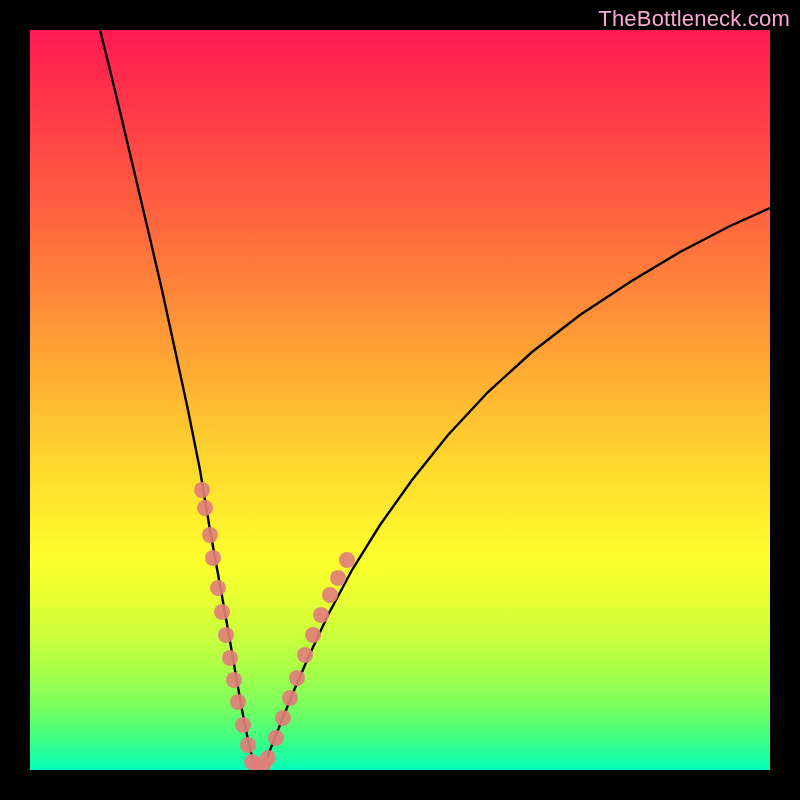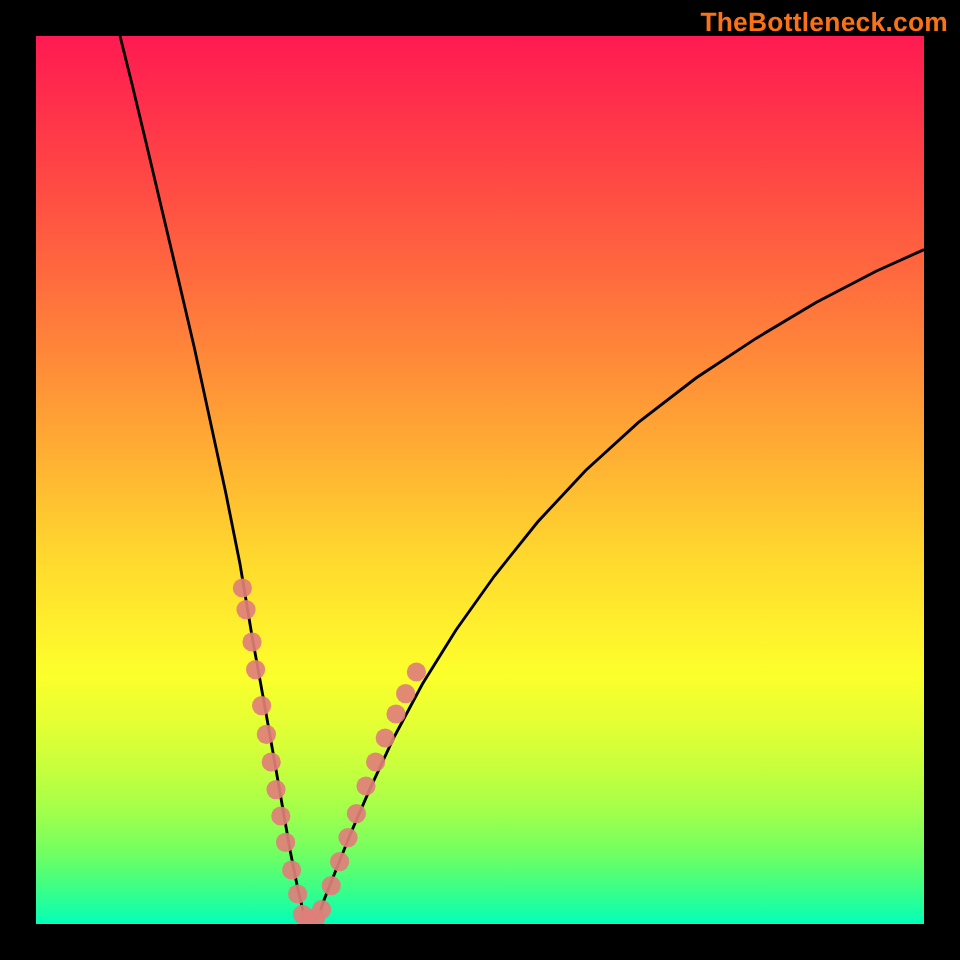--- a/index.html
+++ b/index.html
@@ -17,22 +17,22 @@
     top: 0;
     width: 800px;
     height: 800px;
     background: #000;
   }
   .watermark {
     position: absolute;
     top: 6px;
     right: 10px;
     font-size: 22px;
-    color: #f97316;
-    font-weight: 700;
+    color: #f9a8d4;
+    font-weight: 400;
     letter-spacing: 0.2px;
   }
   .plot-area {
     position: absolute;
     left: 30px;
     top: 30px;
     width: 740px;
     height: 740px;
     overflow: hidden;
   }

